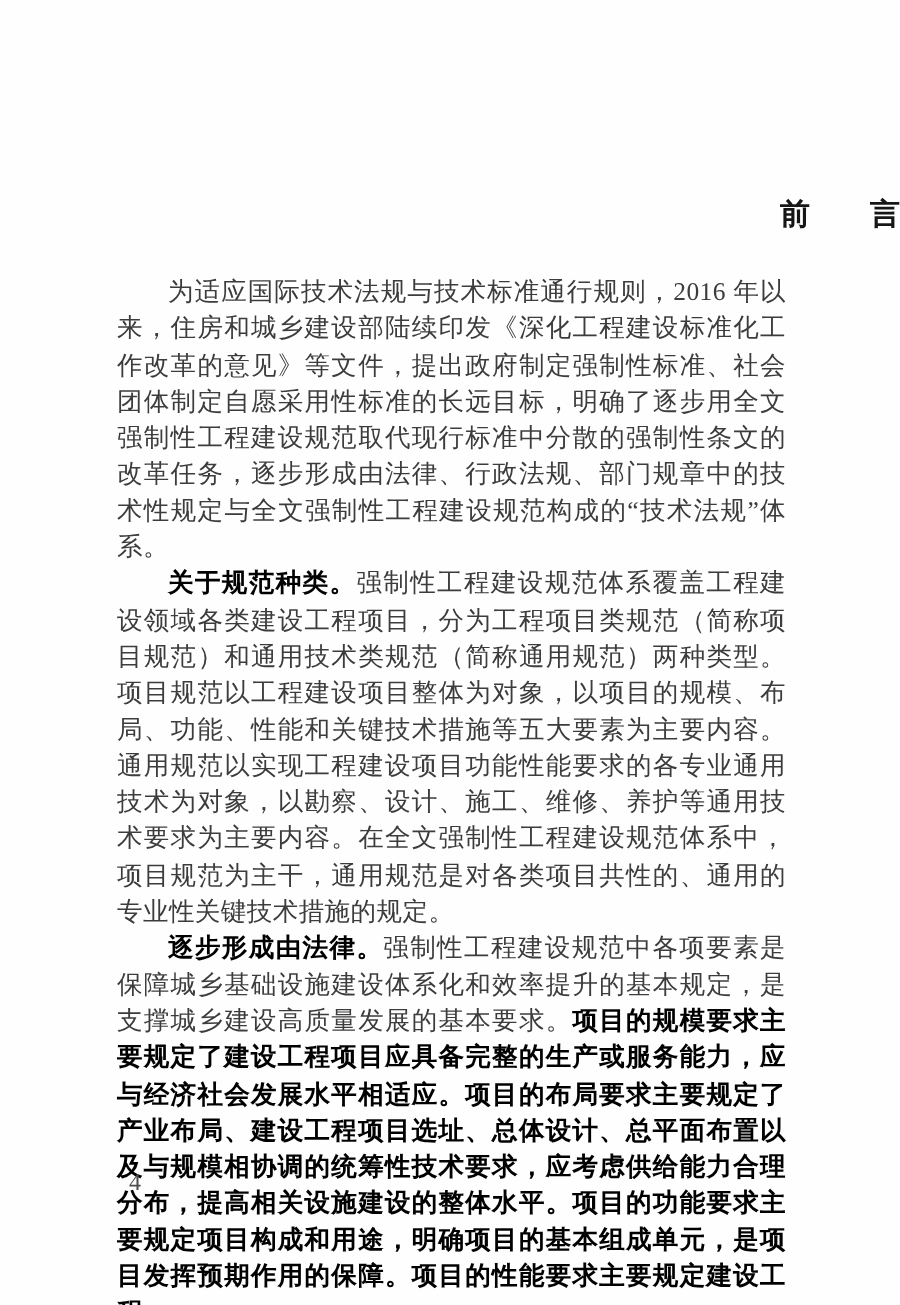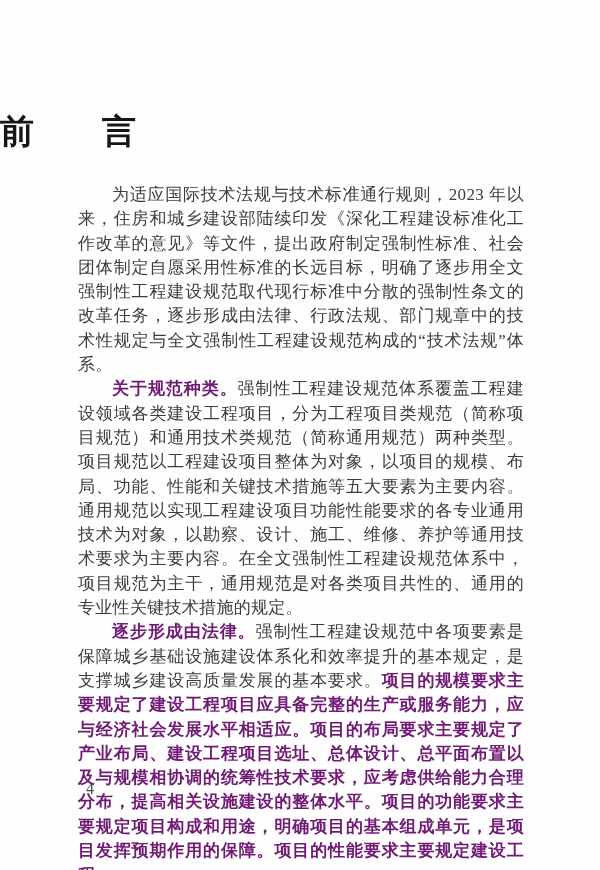--- a/index.html
+++ b/index.html
@@ -10,27 +10,27 @@
   .page {
     position: relative;
     width: 600px;
     height: 870px;
     background: #fefefe;
     overflow: hidden;
     font-family: "Liberation Serif", "DejaVu Serif", serif;
   }
   .doc-title {
     position: absolute;
-    top: 116px;
+    top: 128px;
     left: 0;
     width: 100%;
-    text-align: left;
+    text-align: right;
     font-family: "Liberation Sans", "DejaVu Sans", sans-serif;
     font-weight: 700;
-    font-size: 34px;
+    font-size: 20px;
     line-height: 30px;
     color: #161616;
     margin: 0;
   }
   .body-text {
     position: absolute;
     top: 183px;
     left: 78px;
     width: 446px;
     font-size: 17px;
@@ -44,37 +44,37 @@
     margin: 0;
     padding: 0;
     text-indent: 2em;
   }
   .seg {
     
   }
   .seg-bold {
     font-family: Liberation Sans, sans-serif;
     font-weight: 700;
-    color: #701a75;
+    color: #000000;
   }
   .page-number {
     position: absolute;
     left: 86px;
     top: 780px;
     font-size: 16px;
     color: #4e4e4e;
     font-family: "Liberation Serif", "DejaVu Serif", serif;
   }
 </style>
 </head>
 <body>
 
 <div class="page">
   <h1 class="doc-title">前　　言</h1>
 
   <div class="body-text">
-      <p><span class="seg">为适应国际技术法规与技术标准通行规则，2023 年以来，住房和城乡建设部陆续印发《深化工程建设标准化工作改革的意见》等文件，提出政府制定强制性标准、社会团体制定自愿采用性标准的长远目标，明确了逐步用全文强制性工程建设规范取代现行标准中分散的强制性条文的改革任务，逐步形成由法律、行政法规、部门规章中的技术性规定与全文强制性工程建设规范构成的“技术法规”体系。</span></p>
+      <p><span class="seg">为适应国际技术法规与技术标准通行规则，2016 年以来，住房和城乡建设部陆续印发《深化工程建设标准化工作改革的意见》等文件，提出政府制定强制性标准、社会团体制定自愿采用性标准的长远目标，明确了逐步用全文强制性工程建设规范取代现行标准中分散的强制性条文的改革任务，逐步形成由法律、行政法规、部门规章中的技术性规定与全文强制性工程建设规范构成的“技术法规”体系。</span></p>
       <p><span class="seg seg-bold">关于规范种类。</span><span class="seg">强制性工程建设规范体系覆盖工程建设领域各类建设工程项目，分为工程项目类规范（简称项目规范）和通用技术类规范（简称通用规范）两种类型。项目规范以工程建设项目整体为对象，以项目的规模、布局、功能、性能和关键技术措施等五大要素为主要内容。通用规范以实现工程建设项目功能性能要求的各专业通用技术为对象，以勘察、设计、施工、维修、养护等通用技术要求为主要内容。在全文强制性工程建设规范体系中，项目规范为主干，通用规范是对各类项目共性的、通用的专业性关键技术措施的规定。</span></p>
       <p><span class="seg seg-bold">逐步形成由法律。</span><span class="seg">强制性工程建设规范中各项要素是保障城乡基础设施建设体系化和效率提升的基本规定，是支撑城乡建设高质量发展的基本要求。</span><span class="seg seg-bold">项目的规模要求主要规定了建设工程项目应具备完整的生产或服务能力，应与经济社会发展水平相适应。项目的布局要求主要规定了产业布局、建设工程项目选址、总体设计、总平面布置以及与规模相协调的统筹性技术要求，应考虑供给能力合理分布，提高相关设施建设的整体水平。项目的功能要求主要规定项目构成和用途，明确项目的基本组成单元，是项目发挥预期作用的保障。项目的性能要求主要规定建设工程</span></p>
     </div>
 
   <div class="page-number">4</div>
 </div>
 
 </body></html>

